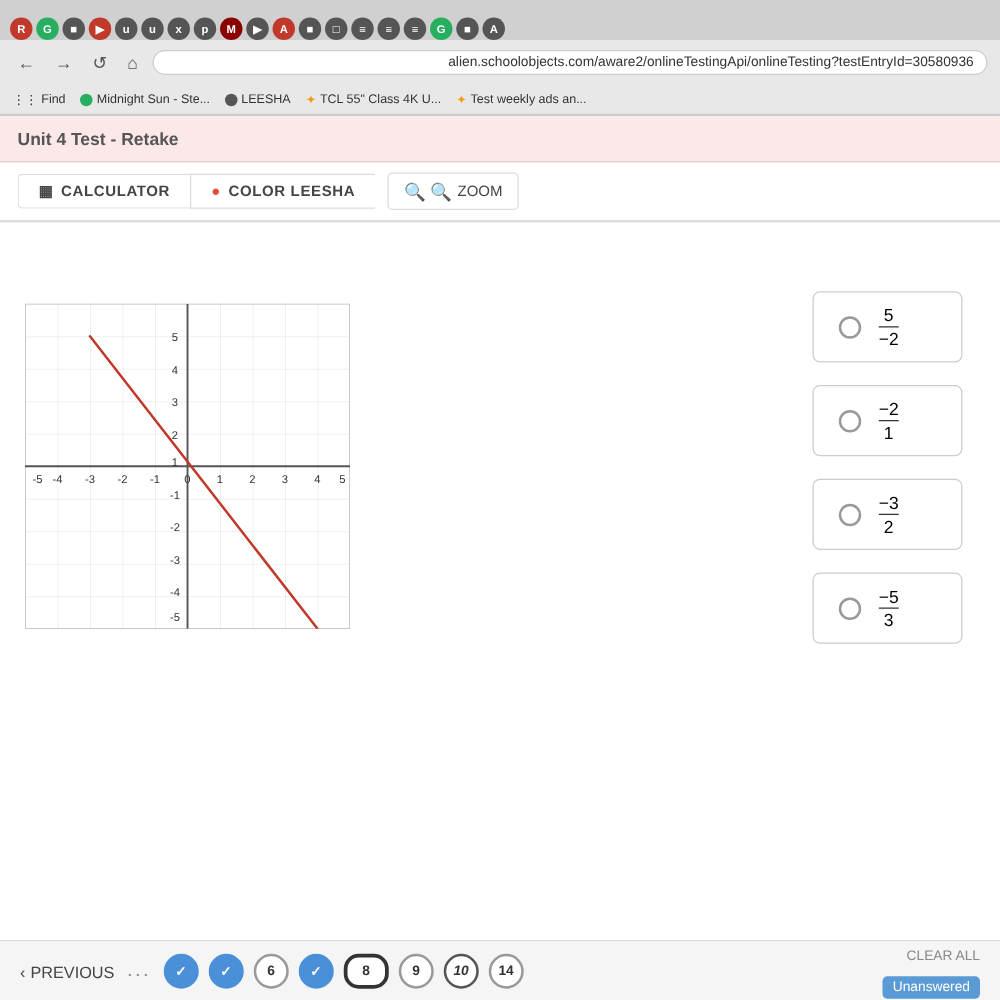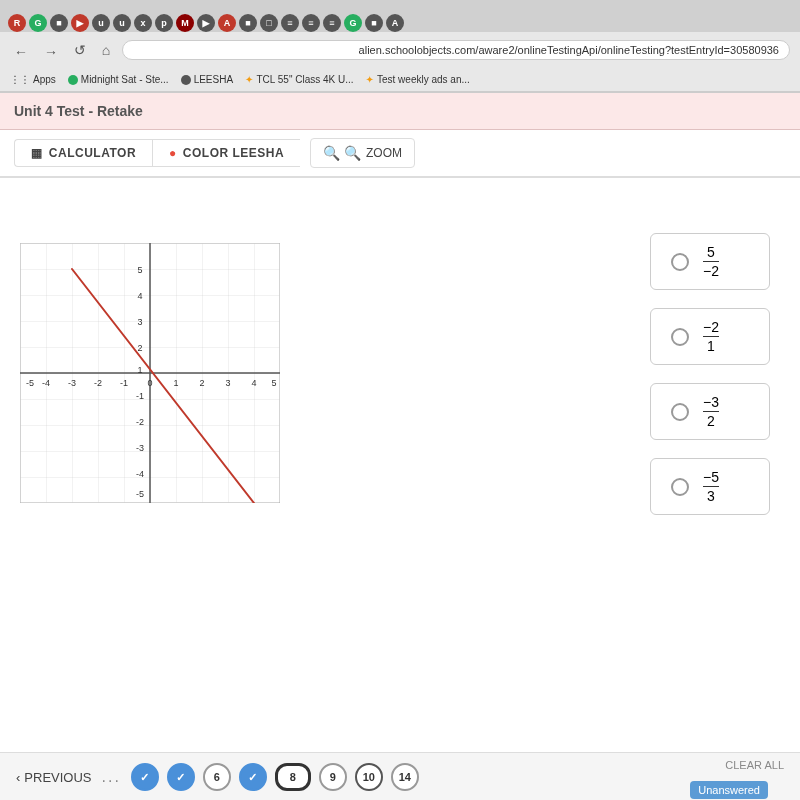--- a/index.html
+++ b/index.html
@@ -298,21 +298,21 @@
       top: 6px;
       background: none;
       border: none;
       font-size: 11px;
       color: #888;
       cursor: pointer;
     }
 
     .unanswered-badge {
       position: absolute;
-      right: 32px;
+      right: 16px;
       top: 28px;
       background: #5b9bd5;
       color: white;
       font-size: 11px;
       padding: 3px 8px;
       border-radius: 4px;
     }
   </style>
 </head>
 <body>
@@ -347,25 +347,25 @@
     <button class="nav-btn">←</button>
     <button class="nav-btn">→</button>
     <button class="nav-btn">↺</button>
     <button class="nav-btn">⌂</button>
     <div class="url-bar">alien.schoolobjects.com/aware2/onlineTestingApi/onlineTesting?testEntryId=30580936</div>
   </div>
 
   <div class="bookmarks-bar">
     <span class="bookmark-item">
       <span style="font-size:10px;">⋮⋮</span>
-      <span>Apps</span>
+      <span>Find</span>
     </span>
     <span class="bookmark-item">
       <span class="bm-icon green"></span>
-      <span>Midnight Sat - Ste...</span>
+      <span>Midnight Sun - Ste...</span>
     </span>
     <span class="bookmark-item">
       <span class="bm-icon dark"></span>
       <span>LEESHA</span>
     </span>
     <span class="bookmark-item">
       <span style="color:#f39c12;font-size:10px;">✦</span>
       <span>TCL 55" Class 4K U...</span>
     </span>
     <span class="bookmark-item">
@@ -503,21 +503,21 @@
       </div>
 
       <div class="bubble current" style="border:3px solid #333;width:36px;border-radius:12px;">
         <span>8</span>
       </div>
 
       <div class="bubble">
         <span>9</span>
       </div>
 
-      <div class="bubble" style="border-color:#555;">
+      <div class="bubble" style="border-color:#555;font-style:italic;">
         <span>10</span>
       </div>
 
       <div class="bubble">
         <span>14</span>
       </div>
     </div>
 
     <button class="clear-all-btn">CLEAR ALL</button>
     <div class="unanswered-badge">Unanswered</div>

